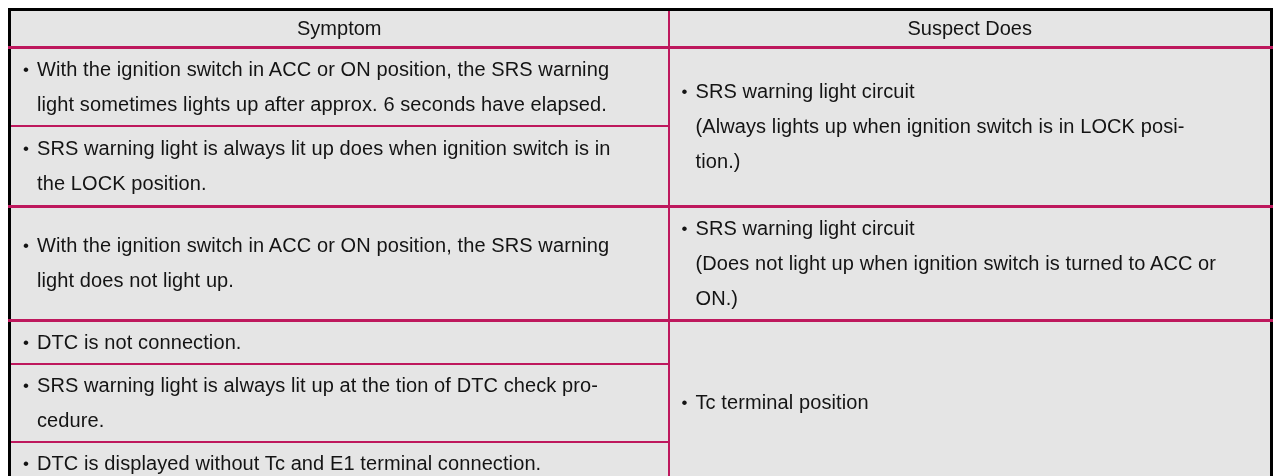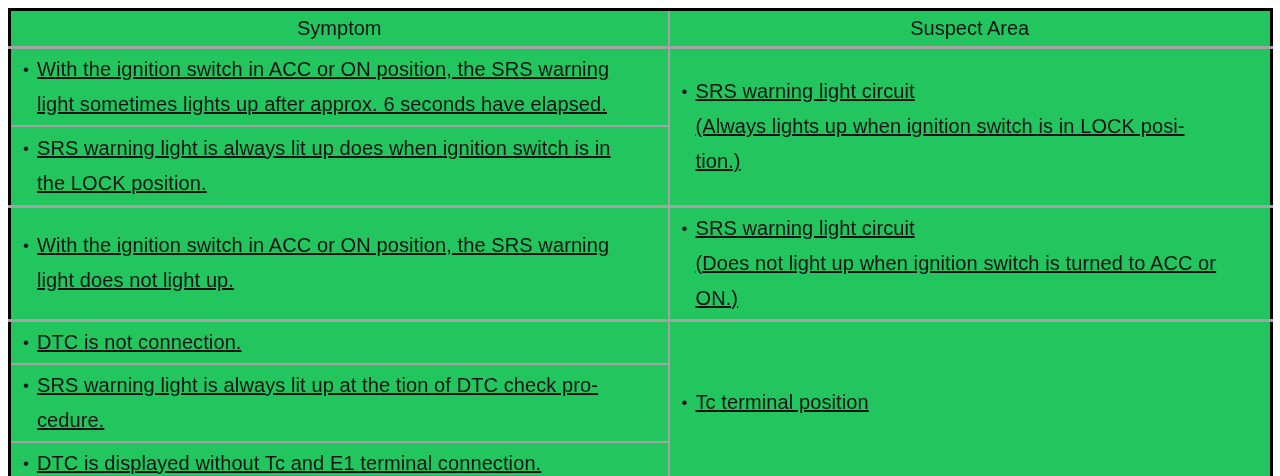--- a/index.html
+++ b/index.html
@@ -23,24 +23,24 @@
     left: 8px;
     top: 8px;
     width: 1262px;
     border-collapse: collapse;
     table-layout: fixed;
     border: 3px solid #000;
   }
   col.col-symptom { width: 659px; }
   col.col-suspect { width: 603px; }
   .diag th, .diag td {
-    border: 2px solid #a3a3a3;
+    border: 2px solid #be185d;
     padding: 0;
     vertical-align: middle;
-    background: #22c55e;
+    background: #e5e5e5;
   }
   .diag thead tr { height: 38px; }
   .diag thead th {
     font-size: 20px;
     font-weight: 400;
     text-align: center;
     border-bottom-width: 3px;
   }
   .diag tbody tr.r1 { height: 70px; }
   .diag tbody tr.r2 { height: 80px; }
@@ -60,36 +60,35 @@
     font-size: 17px;
     line-height: 35px;
     color: #141414;
   }
   .txt {
     flex: 1 1 auto;
     white-space: pre-line;
     font-size: 20px;
     line-height: 35px;
     letter-spacing: 0.1px;
-    text-decoration: underline;
   }
 </style>
 </head>
 <body>
 
 <div class="page">
   <table class="diag">
     <colgroup>
       <col class="col-symptom">
       <col class="col-suspect">
     </colgroup>
     <thead>
       <tr>
         <th>Symptom</th>
-        <th>Suspect Area</th>
+        <th>Suspect Does</th>
       </tr>
     </thead>
     <tbody>
       <tr class="r1 group-start">
         <td>
           <div class="cell">
             <span class="bullet">•</span>
             <div class="txt">With the ignition switch in ACC or ON position, the SRS warning
 light sometimes lights up after approx. 6 seconds have elapsed.</div>
           </div>

